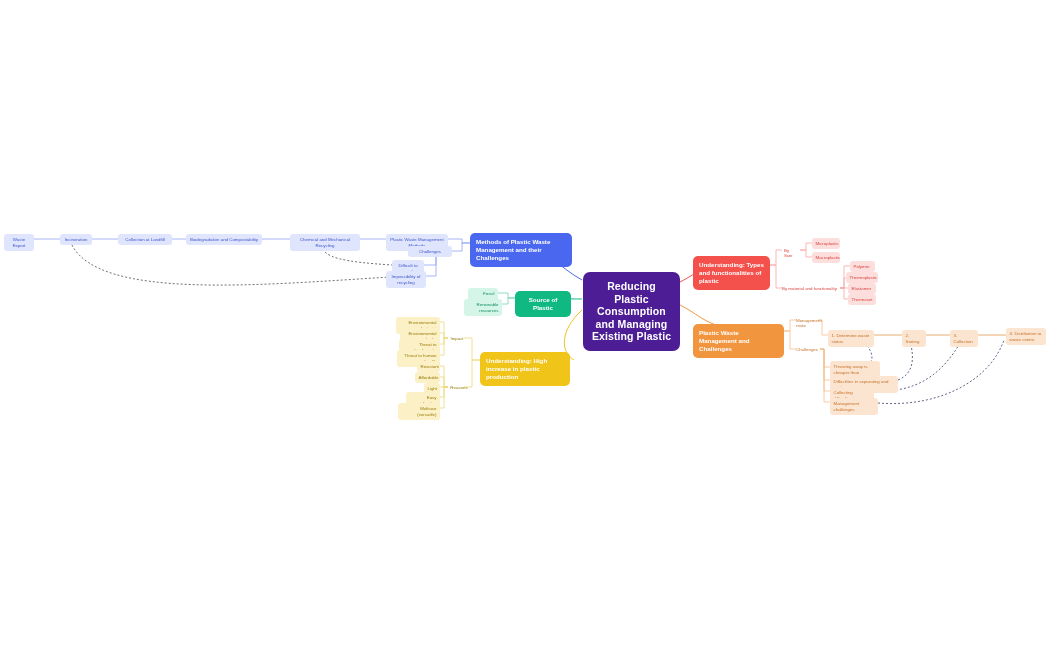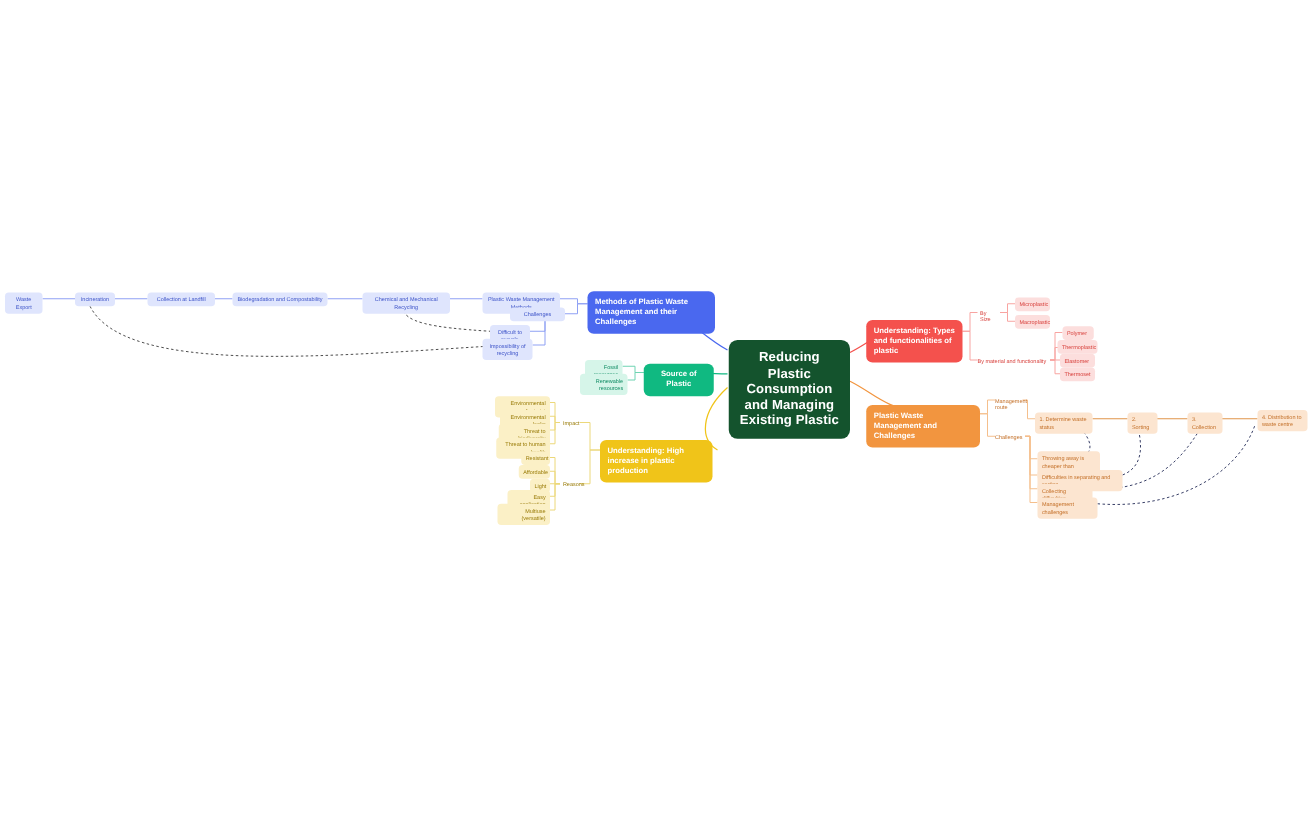--- a/index.html
+++ b/index.html
@@ -5,21 +5,21 @@
   html,body{margin:0;padding:0;background:#ffffff;}
   body{width:1050px;height:650px;position:relative;overflow:hidden;
        font-family:"Liberation Sans","DejaVu Sans",sans-serif;
        -webkit-font-smoothing:antialiased;}
   #canvas{position:absolute;left:0;top:0;width:1050px;height:650px;}
   svg.links{position:absolute;left:0;top:0;width:1050px;height:650px;overflow:visible;}
   .node{position:absolute;box-sizing:border-box;white-space:pre-line;}
 
   
   .root{
-    background:#14532d;color:#ffffff;border-radius:7px;
+    background:#4c1d95;color:#ffffff;border-radius:7px;
     font-size:10.5px;font-weight:bold;line-height:12.5px;
     text-align:center;padding:8px 6px;letter-spacing:.1px;
   }
   
   .main{border-radius:5px;color:#ffffff;font-size:6.2px;font-weight:bold;
         line-height:8px;padding:5px 6px;}
   .main.blue{background:#4a68ef;}
   .main.green{background:#10b981;text-align:center;}
   .main.yellow{background:#f0c419;}
   .main.red{background:#f4514d;}

